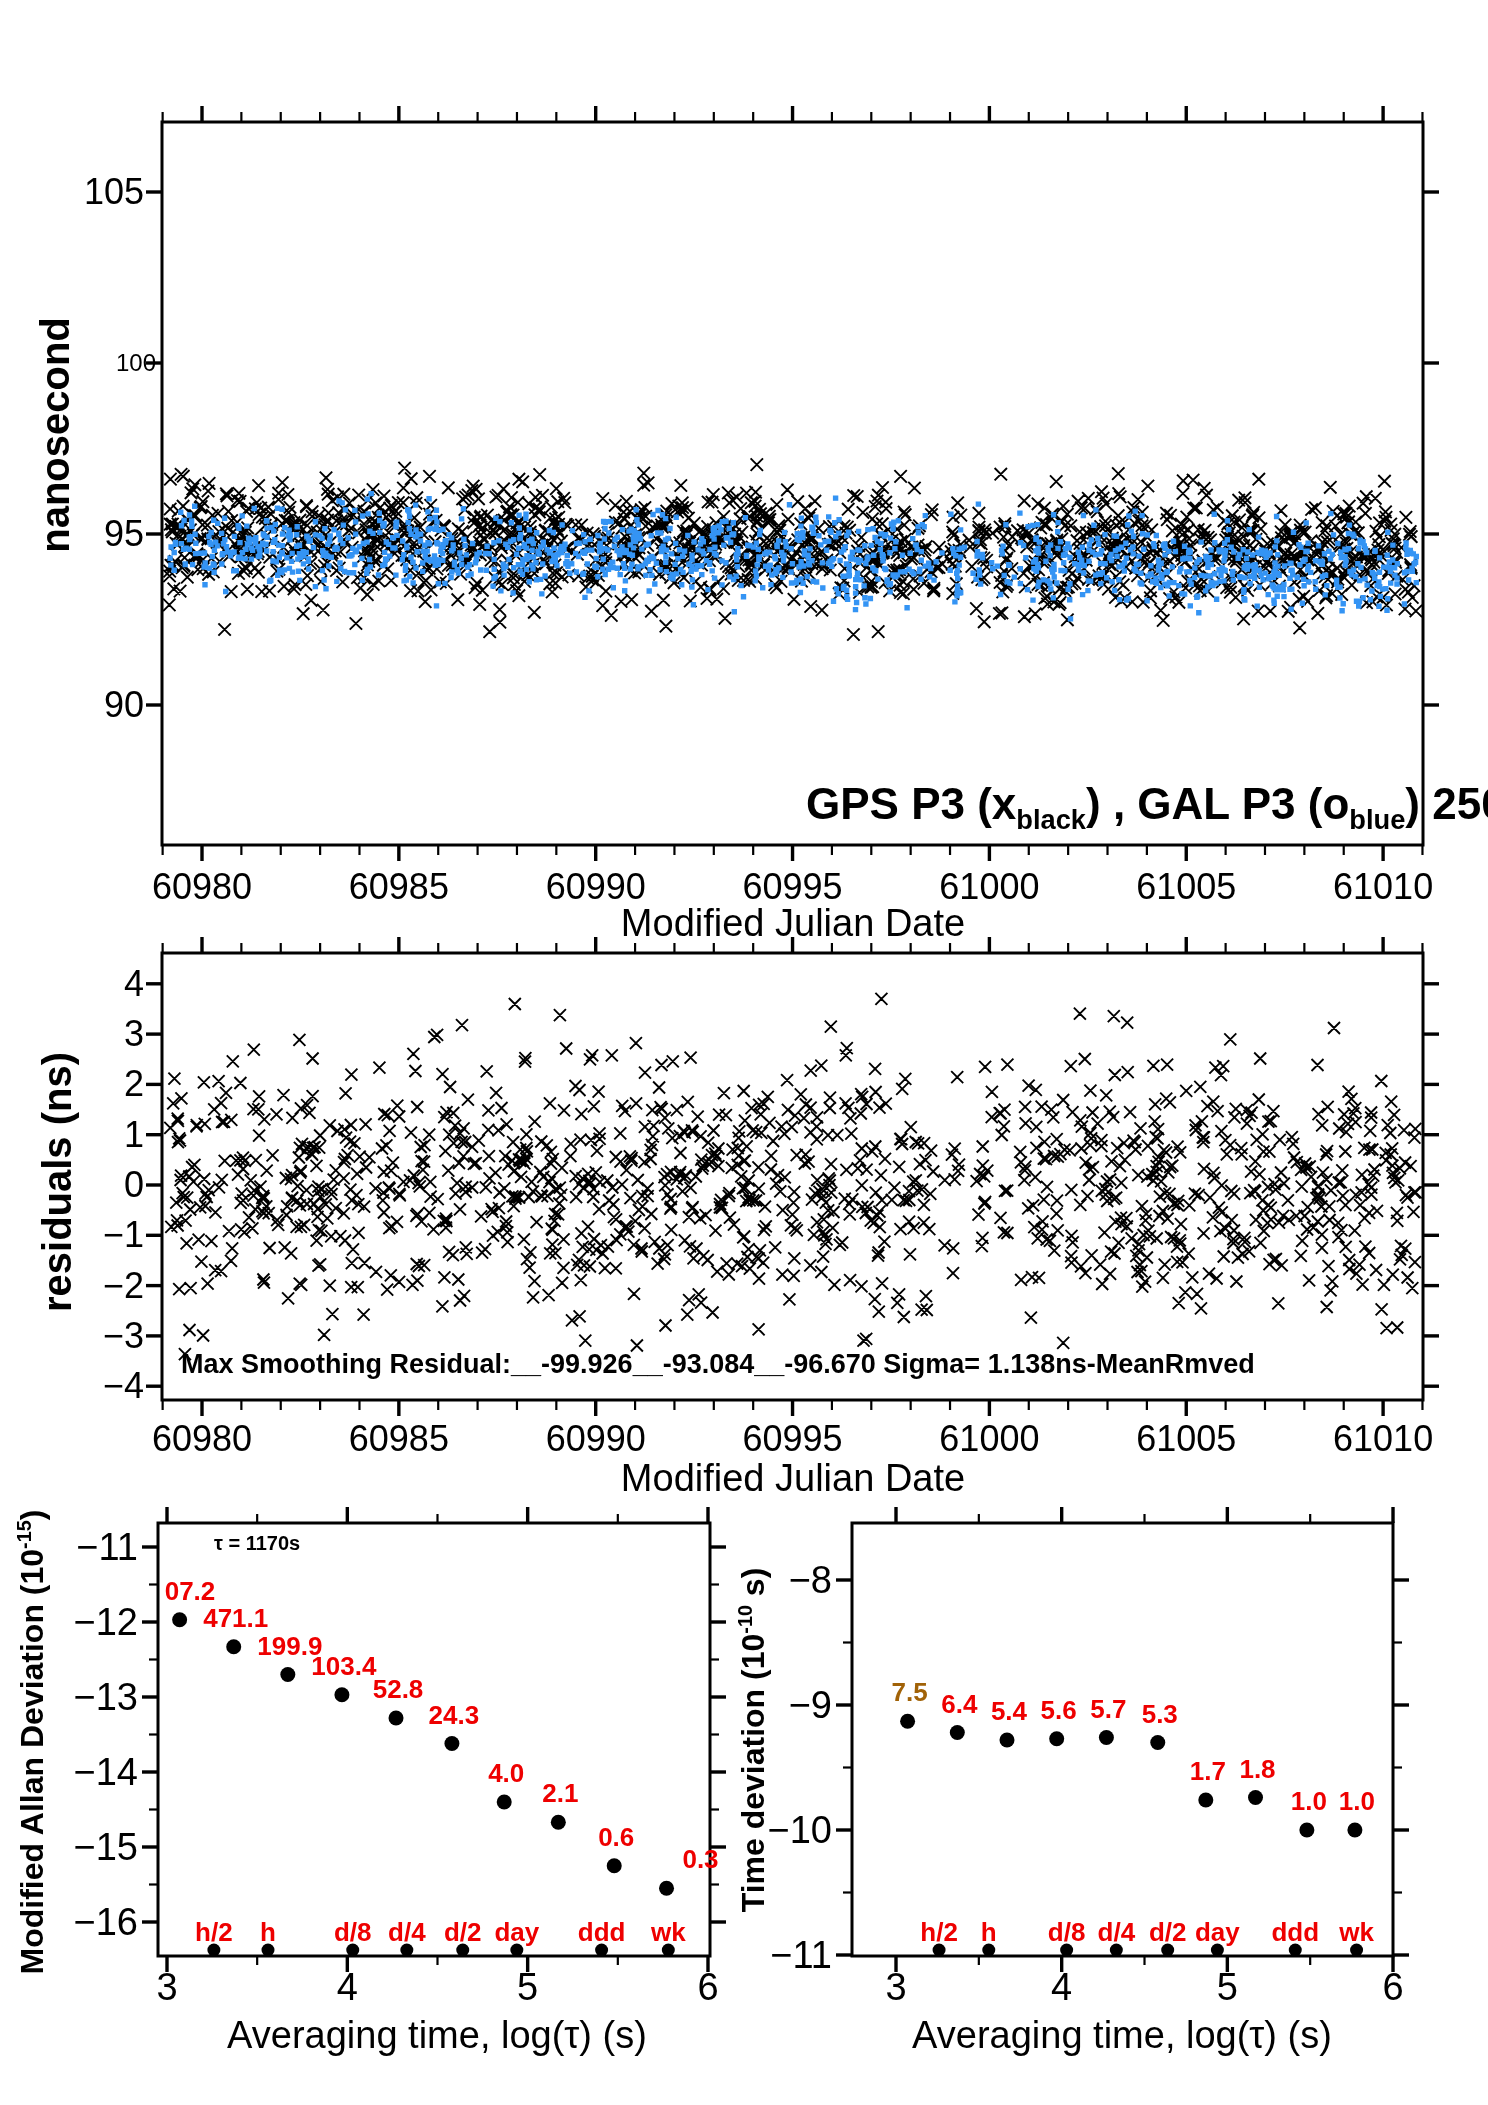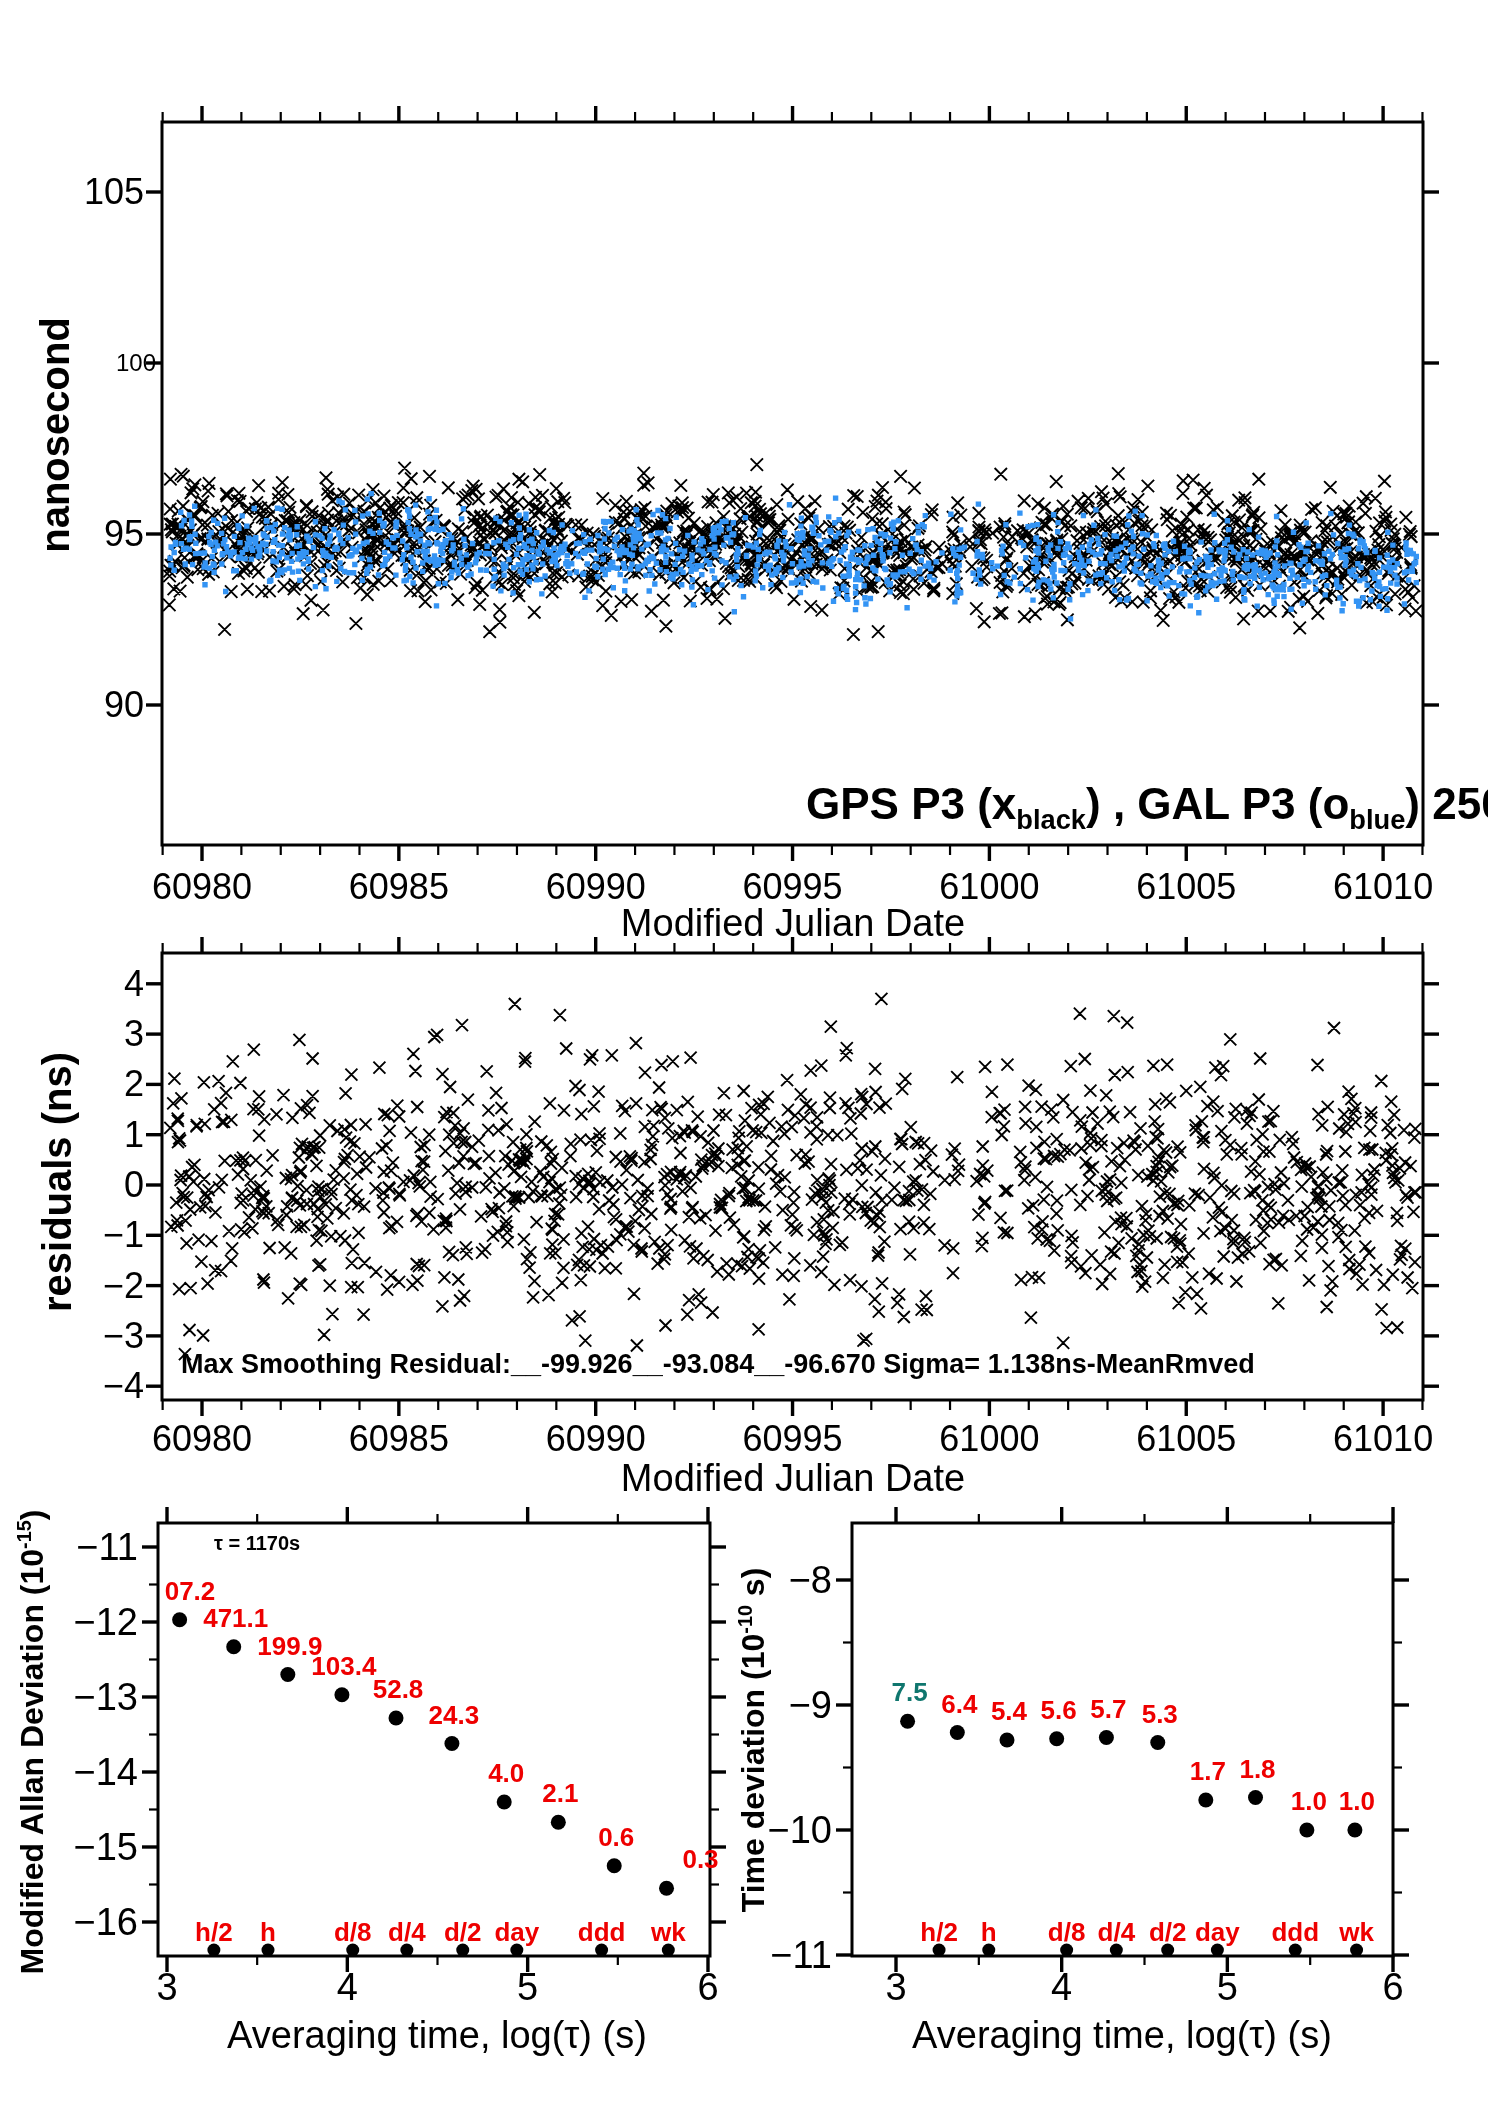--- a/index.html
+++ b/index.html
@@ -371,21 +371,21 @@
     <div class="abs yticklab" style="left:832px;top:1830px;font-size:38px;">−10</div>
     <div class="abs yticklab" style="left:832px;top:1955px;font-size:38px;">−11</div>
     <div class="abs rlabel" style="left:939.0742px;top:1917px;font-size:26px;color:#ee0000;">h/2</div>
     <div class="abs rlabel" style="left:988.7752px;top:1917px;font-size:26px;color:#ee0000;">h</div>
     <div class="abs rlabel" style="left:1066.6401px;top:1917px;font-size:26px;color:#ee0000;">d/8</div>
     <div class="abs rlabel" style="left:1116.3411px;top:1917px;font-size:26px;color:#ee0000;">d/4</div>
     <div class="abs rlabel" style="left:1167.6988px;top:1917px;font-size:26px;color:#ee0000;">d/2</div>
     <div class="abs rlabel" style="left:1217.3998000000001px;top:1917px;font-size:26px;color:#ee0000;">day</div>
     <div class="abs rlabel" style="left:1295.2647px;top:1917px;font-size:26px;color:#ee0000;">ddd</div>
     <div class="abs rlabel" style="left:1356.5626px;top:1917px;font-size:26px;color:#ee0000;">wk</div>
-    <div class="abs rlabel" style="left:909.5969px;top:1677.25px;font-size:26px;color:#0f766e;">7.5</div>
+    <div class="abs rlabel" style="left:909.5969px;top:1677.25px;font-size:26px;color:#a16207;">7.5</div>
     <div class="abs rlabel" style="left:959.2979px;top:1688.5px;font-size:26px;color:#ee0000;">6.4</div>
     <div class="abs rlabel" style="left:1008.9988999999999px;top:1696px;font-size:26px;color:#ee0000;">5.4</div>
     <div class="abs rlabel" style="left:1058.6999px;top:1694.75px;font-size:26px;color:#ee0000;">5.6</div>
     <div class="abs rlabel" style="left:1108.4008999999999px;top:1693.5px;font-size:26px;color:#ee0000;">5.7</div>
     <div class="abs rlabel" style="left:1159.7586000000001px;top:1698.5px;font-size:26px;color:#ee0000;">5.3</div>
     <div class="abs rlabel" style="left:1207.8029000000001px;top:1756px;font-size:26px;color:#ee0000;">1.7</div>
     <div class="abs rlabel" style="left:1257.5039px;top:1753.5px;font-size:26px;color:#ee0000;">1.8</div>
     <div class="abs rlabel" style="left:1308.8616000000002px;top:1786px;font-size:26px;color:#ee0000;">1.0</div>
     <div class="abs rlabel" style="left:1356.9059px;top:1786px;font-size:26px;color:#ee0000;">1.0</div>
   </div>

